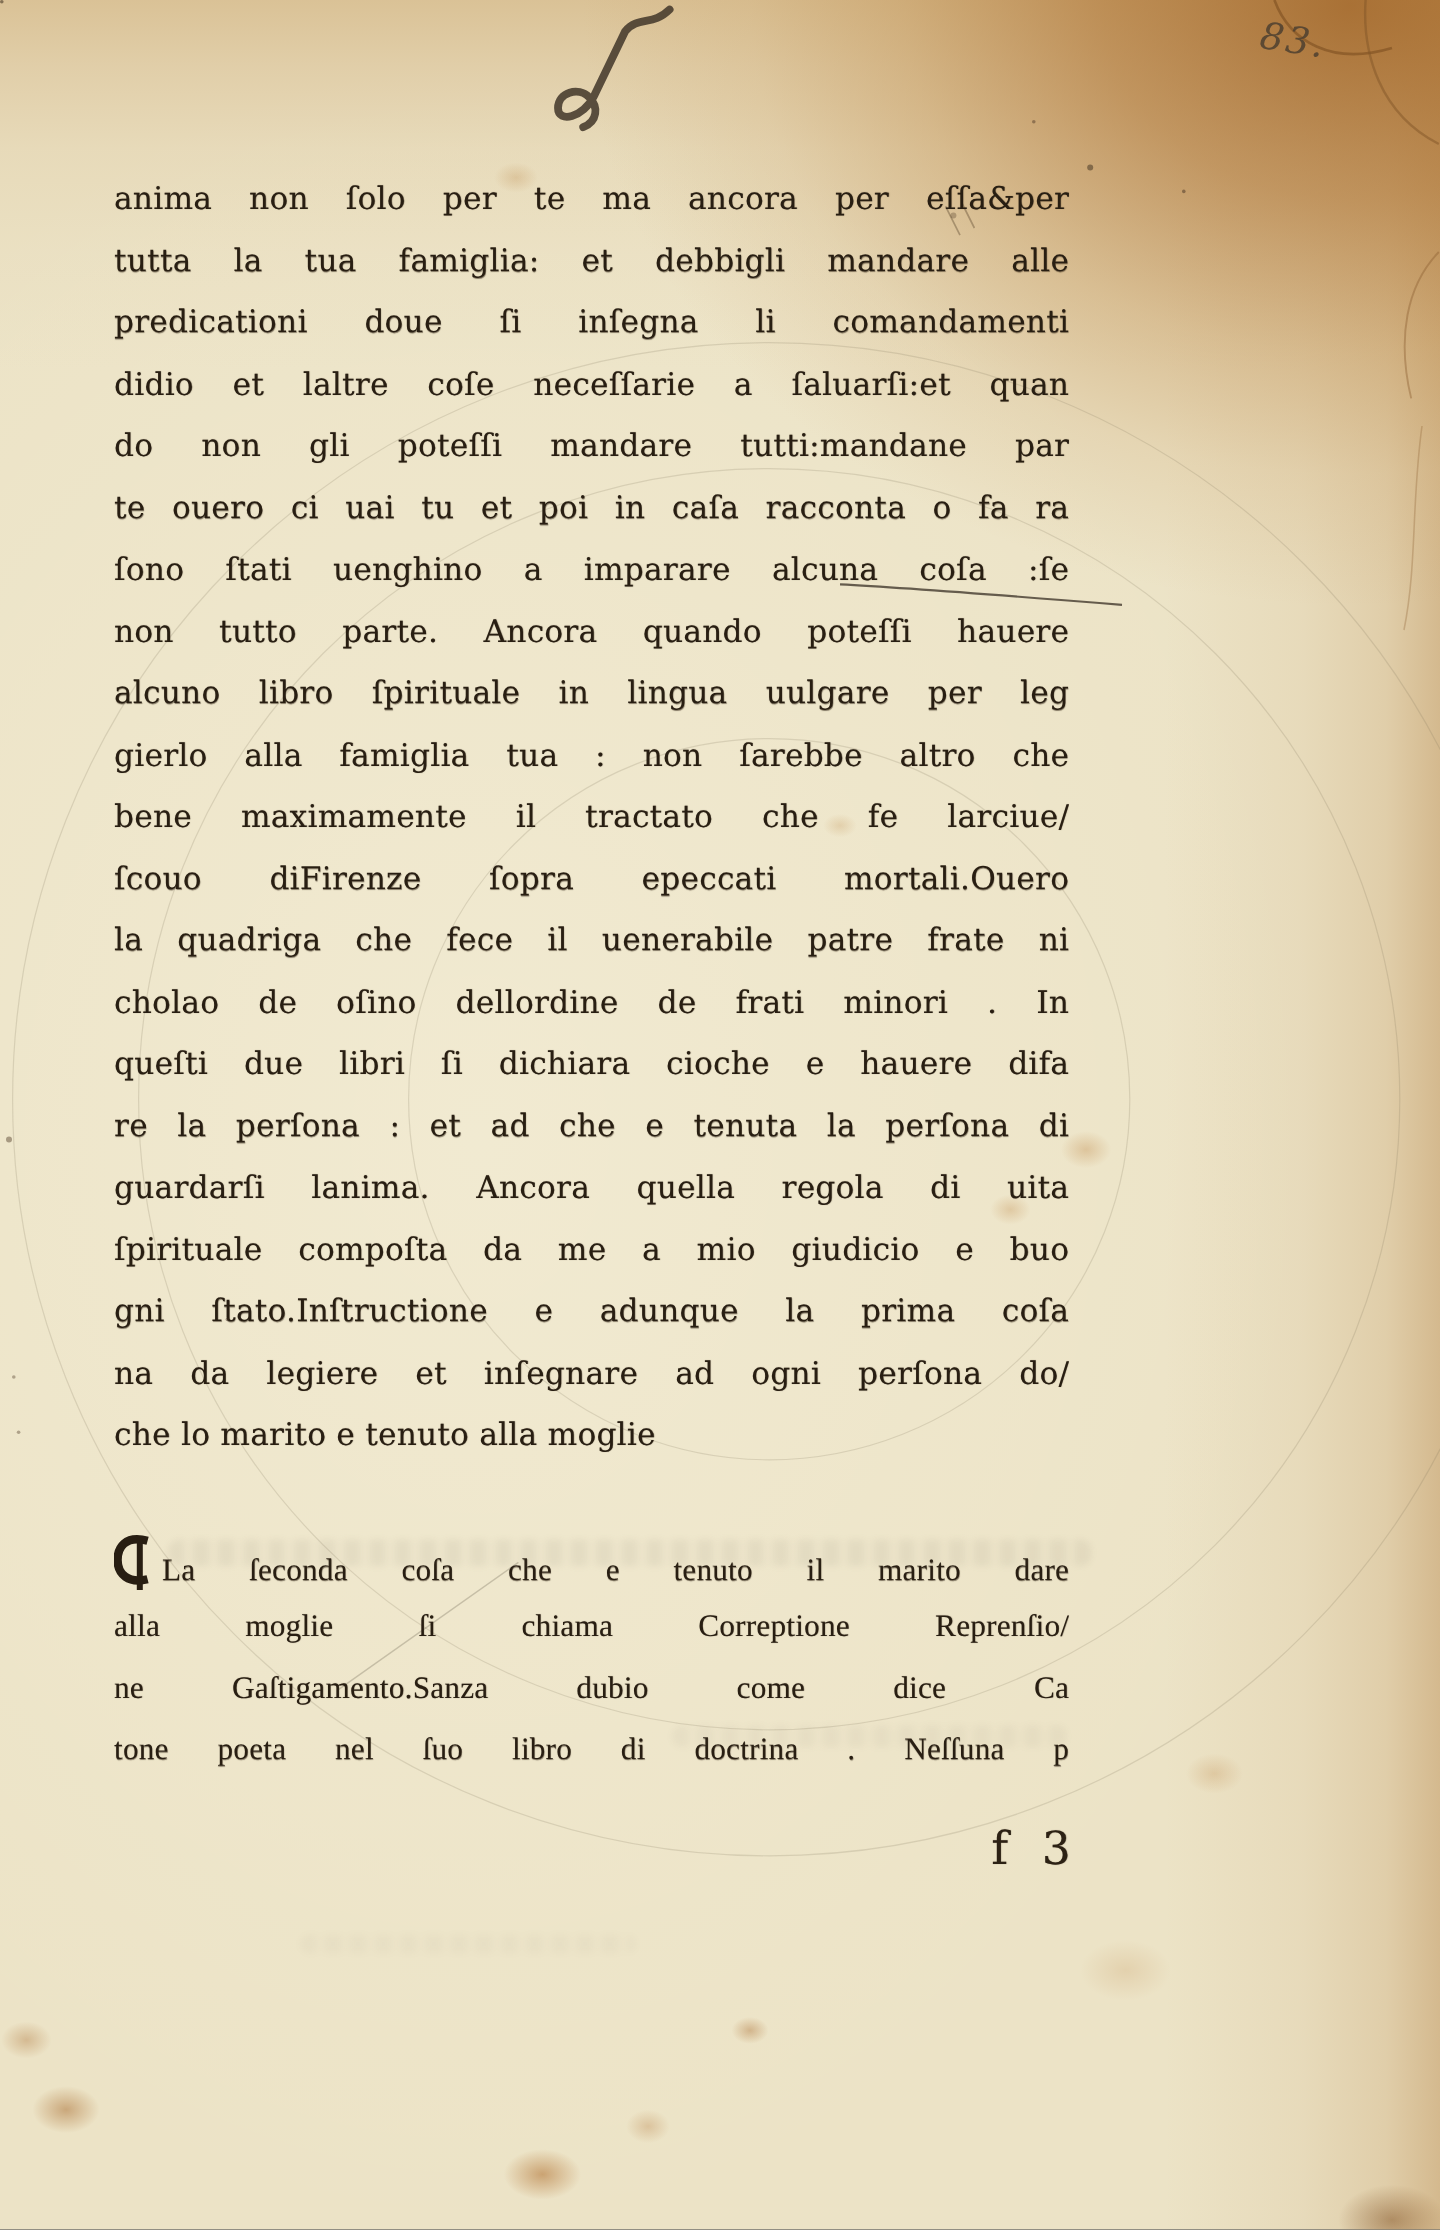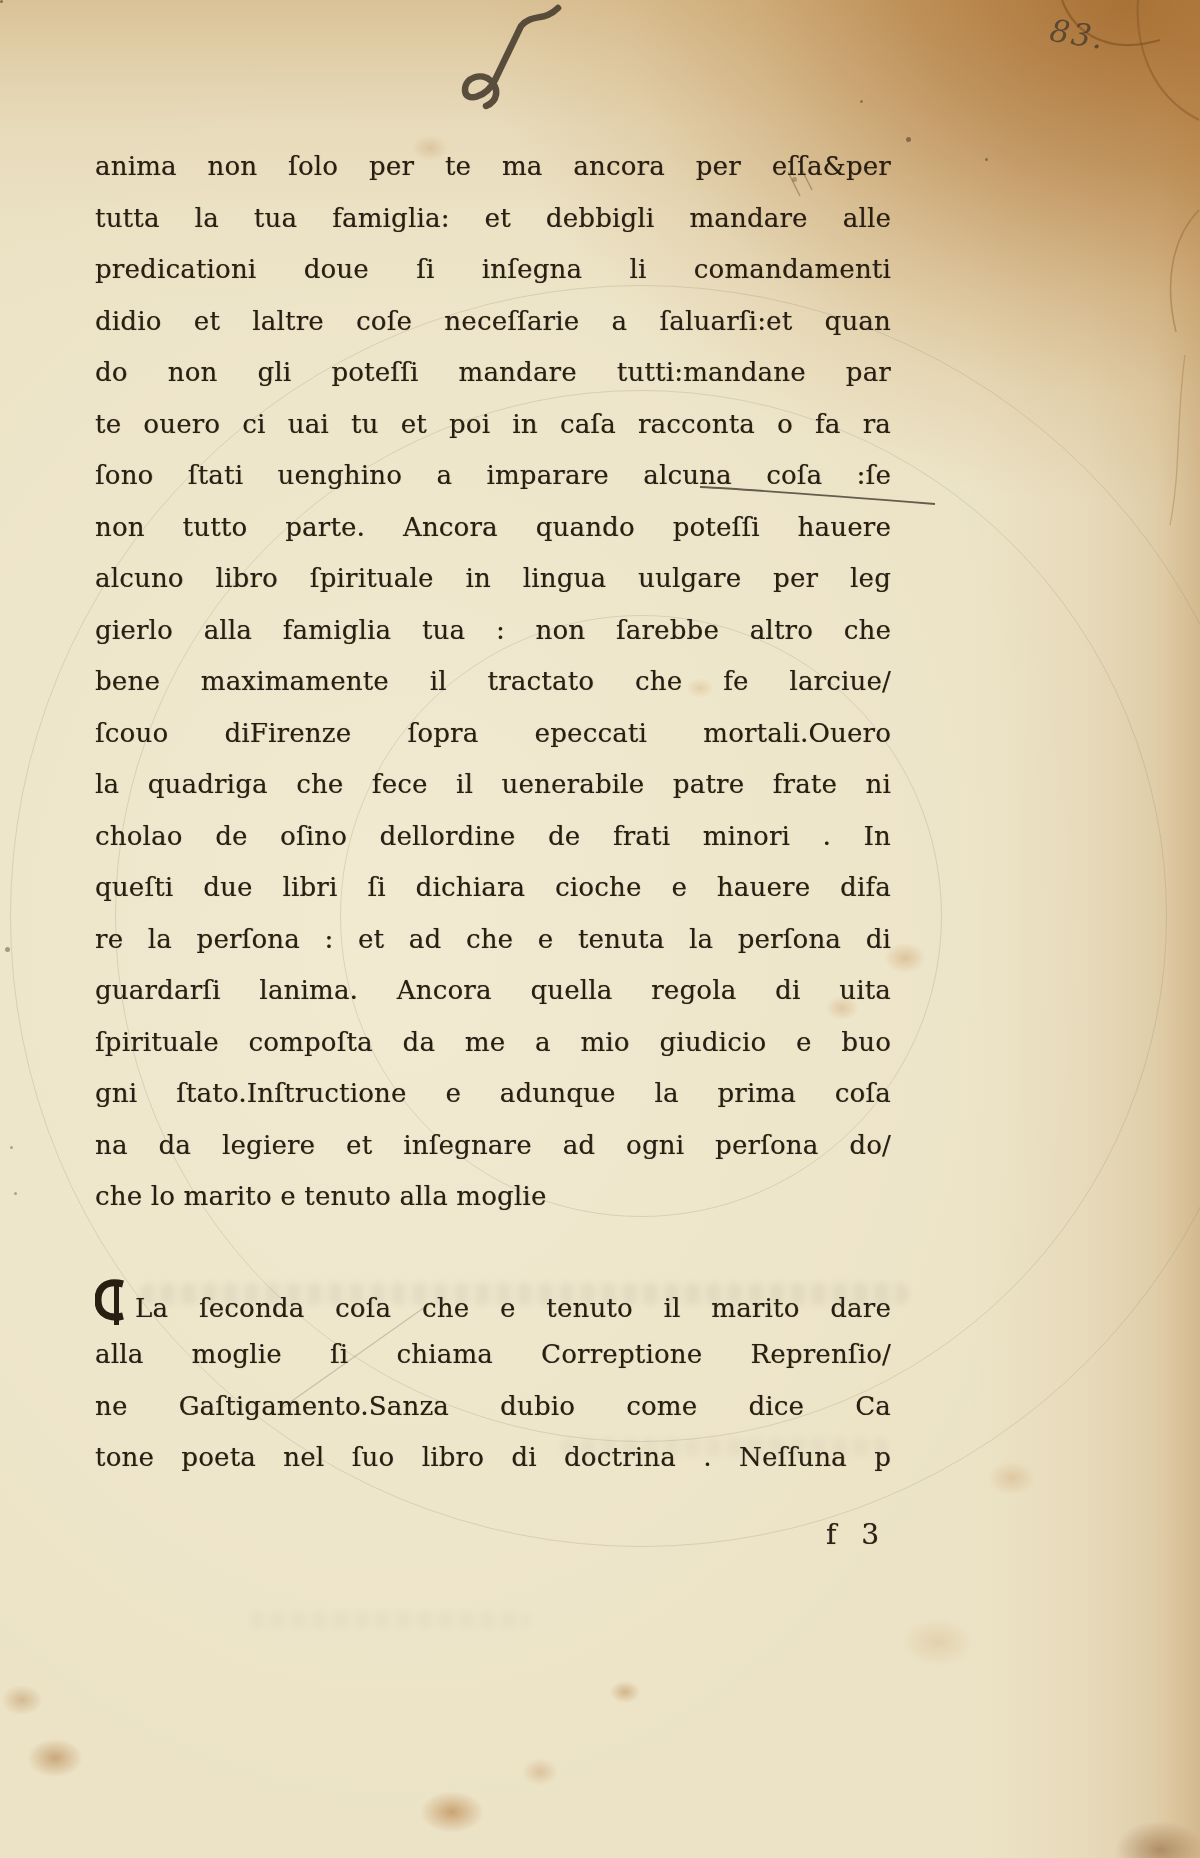--- a/index.html
+++ b/index.html
@@ -53,25 +53,25 @@
   }
   
   .textblock{position:absolute;left:95px;top:141px;width:796px;color:#281e12;}
   .line{
     height:51.5px;line-height:51.5px;font-size:26px;
     text-align:justify;text-align-last:justify;
     letter-spacing:.2px;overflow:hidden;white-space:nowrap;
     text-shadow:.3px .4px .7px rgba(45,32,18,0.55);
   }
   .line.rag{text-align:left;text-align-last:left;}
-  .para2{margin-top:55px;}
+  .para2{margin-top:55px;font-family:Liberation Serif, serif;}
   .cap{display:inline-block;vertical-align:-9px;margin-right:8px;}
   .sig{
     position:absolute;left:826px;top:1518px;
-    font-size:28px;color:#2c2114;word-spacing:16px;
+    font-size:38px;color:#2c2114;word-spacing:16px;
     text-shadow:.3px .4px .7px rgba(45,32,18,0.5);
   }
   
   .smudge{
     position:absolute;height:22px;border-radius:10px;opacity:.45;
     background:repeating-linear-gradient(90deg,
       rgba(118,108,92,0.20) 0 13px, rgba(118,108,92,0.04) 13px 21px);
     filter:blur(3px);
   }
   .s1{left:140px;top:1283px;width:770px;}

